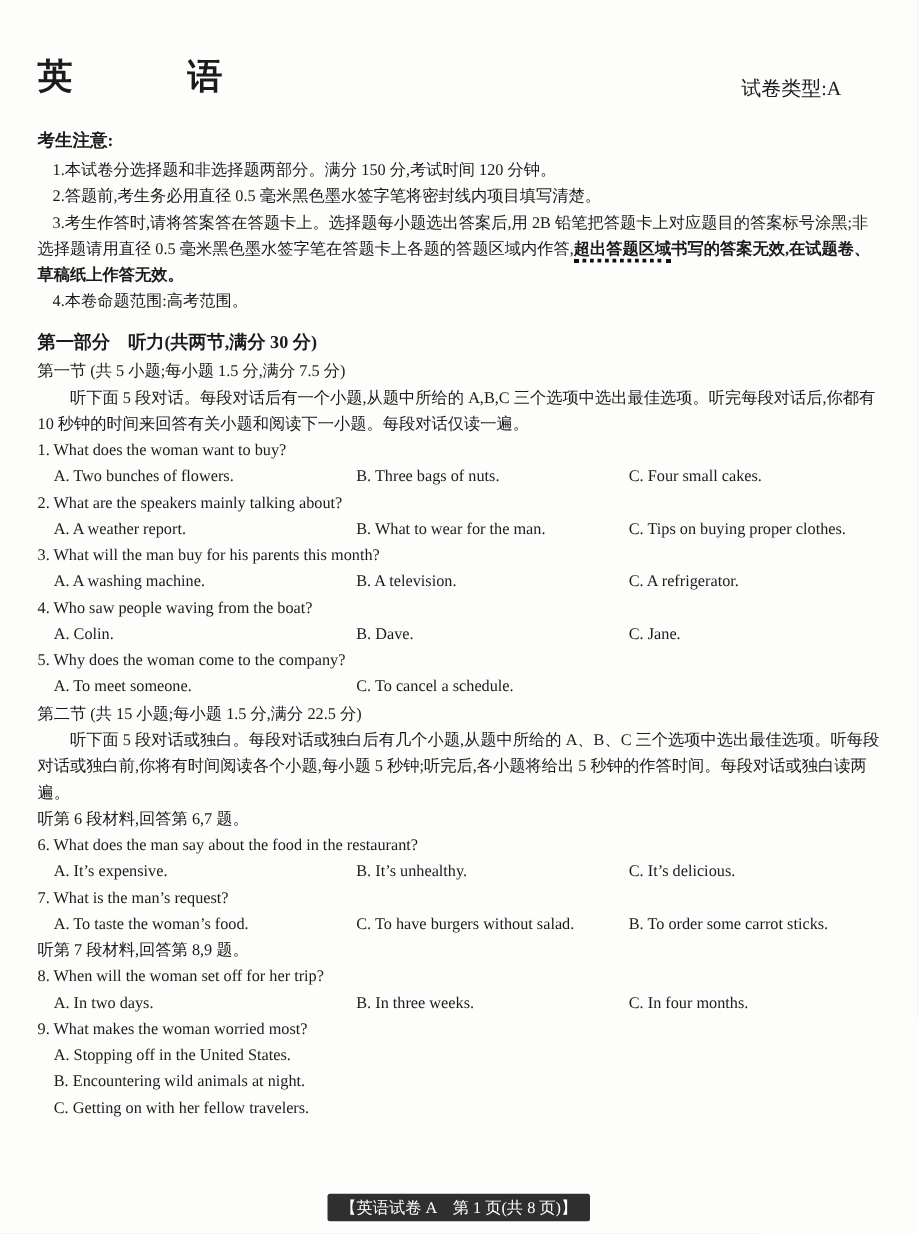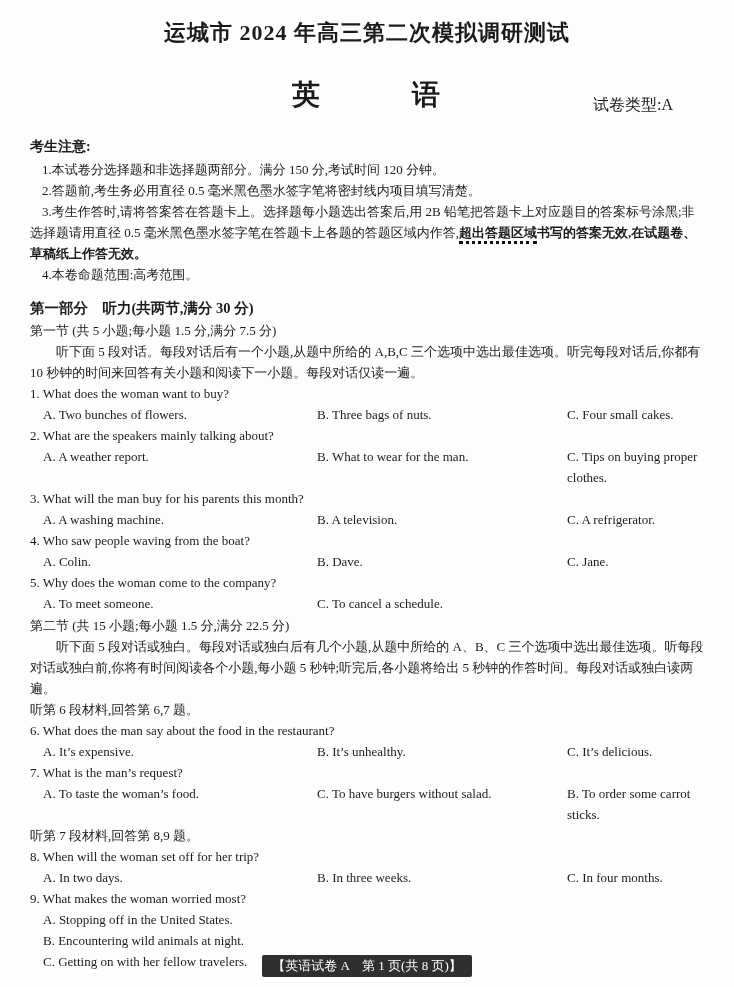--- a/index.html
+++ b/index.html
@@ -18,21 +18,21 @@
   }
   .title {
     text-align:center;
     font-size:22px;
     font-weight:bold;
     letter-spacing:1px;
     margin-top:4px;
   }
   .subject-row { position:relative; margin-top:28px; height:42px; }
   .subject {
-    text-align:center;
+    text-align:left;
     font-size:28px;
     font-weight:bold;
     letter-spacing:2px;
   }
   .paper-type { position:absolute; right:31px; bottom:2px; font-size:16px; }
   .notice { margin-top:20px; }
   .notice-heading { font-size:14px; font-weight:bold; margin-bottom:3px; }
   .notice-item { font-size:13px; line-height:21px; text-indent:12px; }
   .bold { font-weight:bold; }
   .emph-dot {
@@ -43,41 +43,39 @@
   .part-heading { margin-top:12px; font-size:14.5px; font-weight:bold; line-height:22px; }
   .sec-heading { font-size:13px; line-height:21px; margin-top:1px; }
   .intro { font-size:13px; line-height:21px; text-indent:26px; }
   .q-text { font-size:13px; line-height:21px; }
   .options {
     display:grid;
     grid-template-columns:242px 218px 1fr;
     padding-left:13px;
     font-size:13px;
     line-height:21px;
-    gap:32px;
   }
   .material { font-size:13px; line-height:21px; }
   .opt-stack { padding-left:13px; font-size:13px; line-height:21px; }
   .opt-stack .opt-line { display:block; }
   .footer { position:absolute; left:0; right:0; bottom:10px; text-align:center; }
   .footer-badge {
     display:inline-block;
     background:#2f2f2f;
     color:#ffffff;
     font-size:13px;
     padding:2px 10px;
     border-radius:2px;
   }
 </style>
 </head>
 <body>
 
 <div class="page">
 
-  <h1 class="title">运城市 2024 年高三第二次模拟调研测试</h1>
 
   <div class="subject-row">
     <div class="subject">英　　　语</div>
     <div class="paper-type">试卷类型:A</div>
   </div>
 
   <div class="notice">
     <div class="notice-heading">考生注意:</div>
     <p class="notice-item">1.本试卷分选择题和非选择题两部分。满分 150 分,考试时间 120 分钟。</p>
     <p class="notice-item">2.答题前,考生务必用直径 0.5 毫米黑色墨水签字笔将密封线内项目填写清楚。</p>

